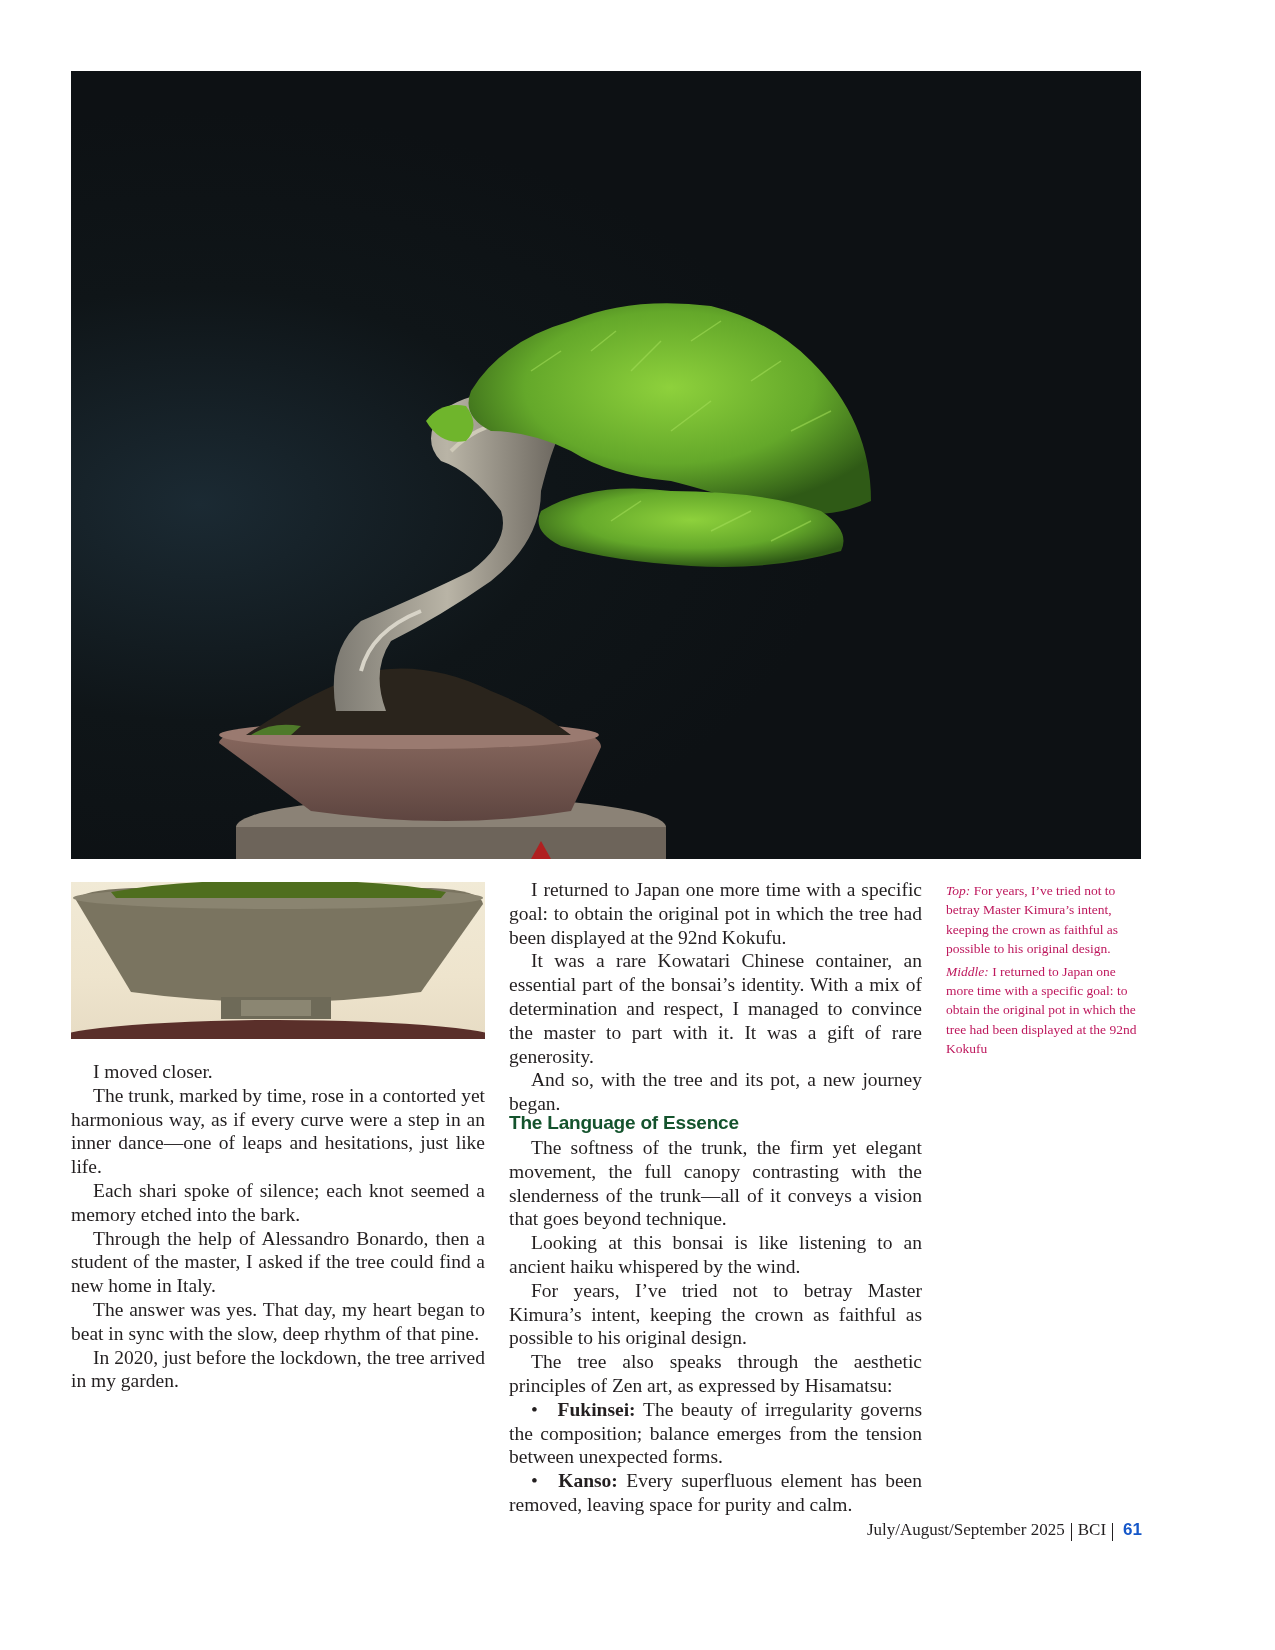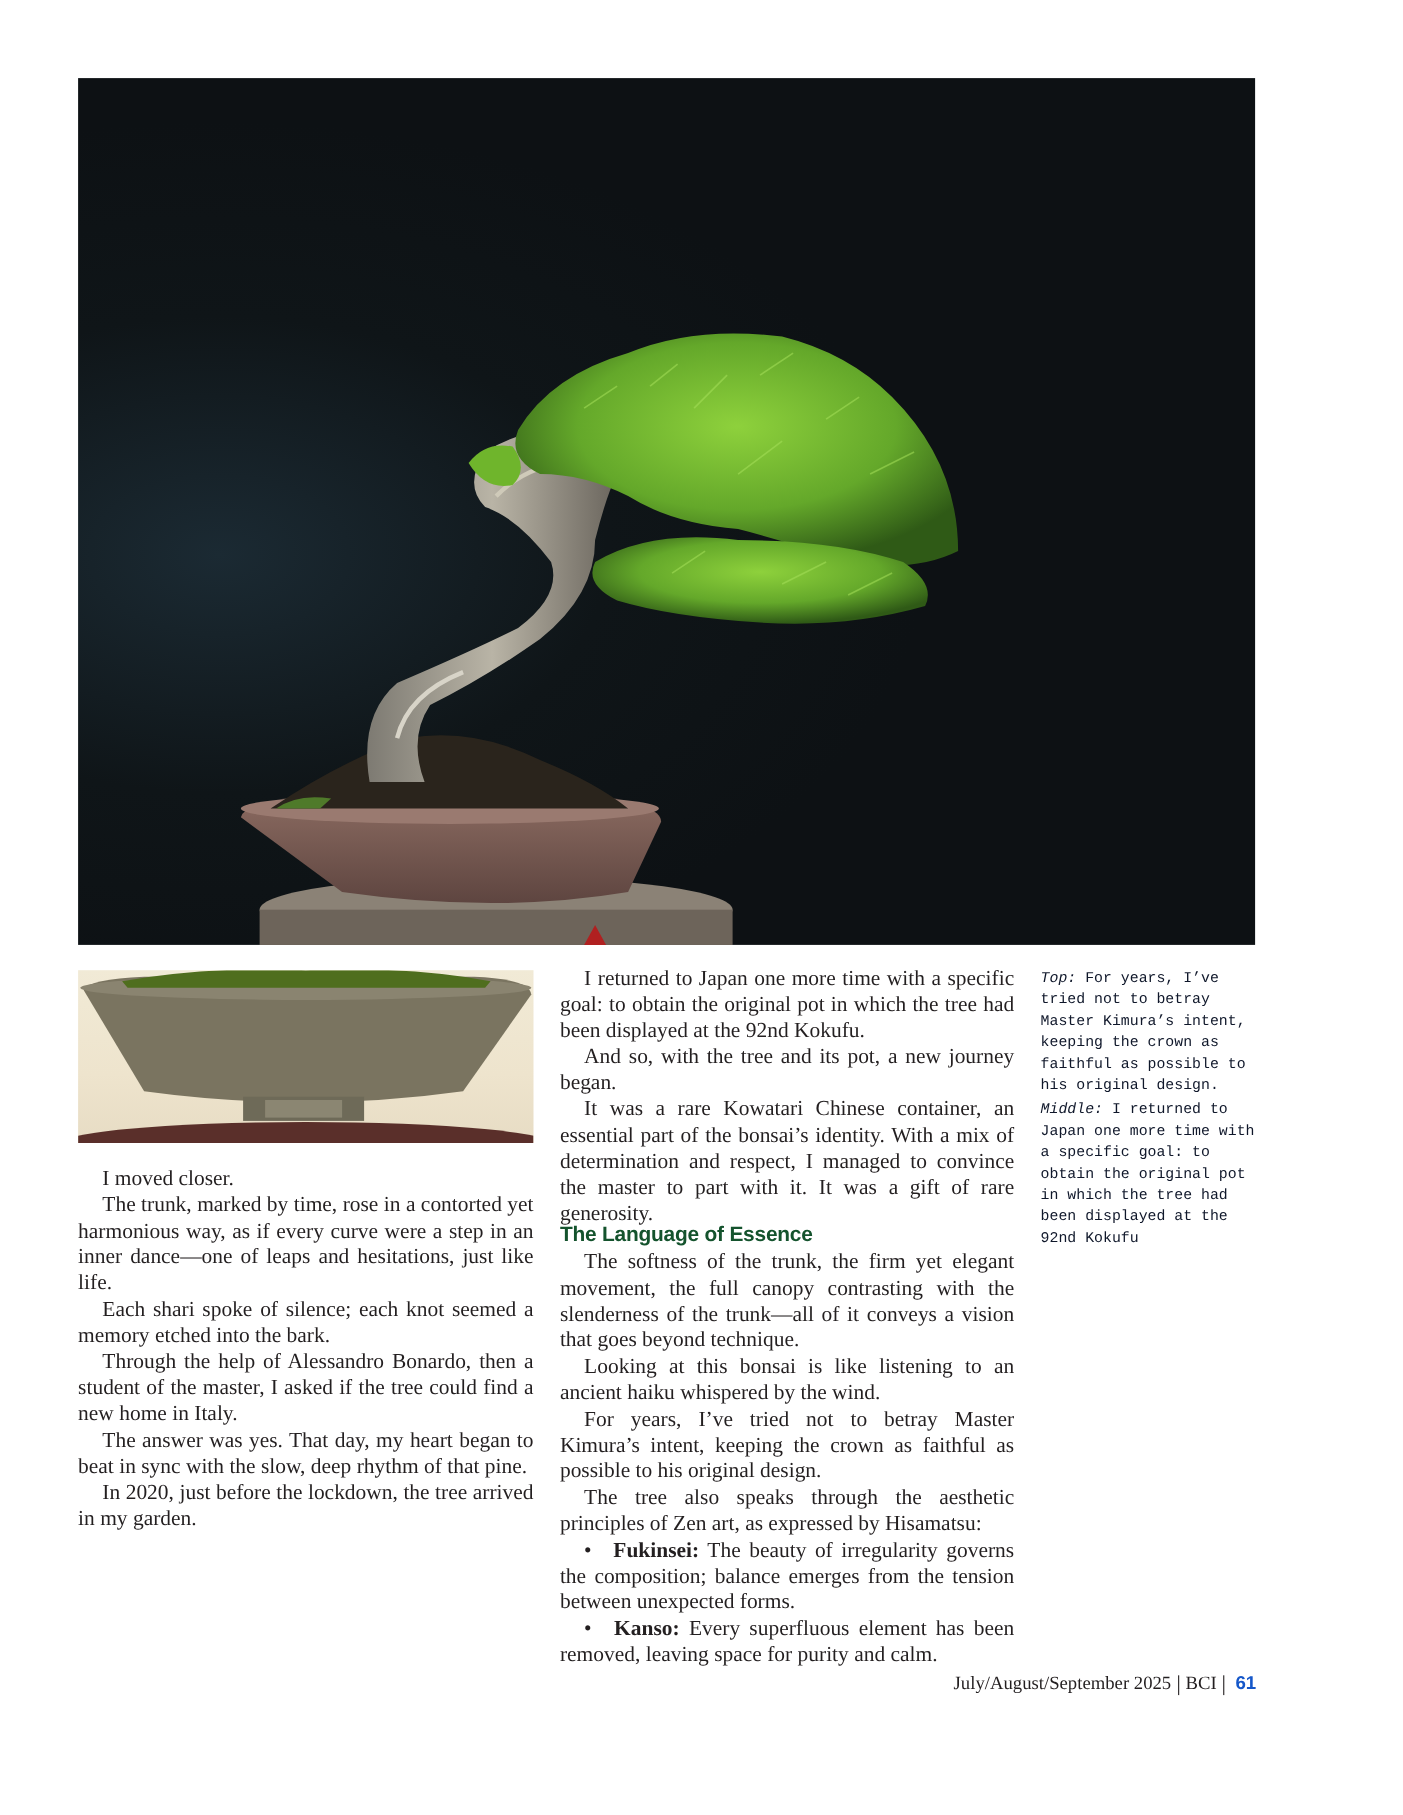--- a/index.html
+++ b/index.html
@@ -21,21 +21,21 @@
   .body-text p.no-indent { text-indent: 0; }
 
   .col1 { position: absolute; left: 71px; top: 1060px; width: 414px; }
   .col2-top { position: absolute; left: 509px; top: 878px; width: 413px; }
   .col2-bottom { position: absolute; left: 509px; top: 1110px; width: 413px; }
 
   .section-heading { font-family: "Liberation Sans", "DejaVu Sans", sans-serif; font-weight: bold; color: #14532d;
     font-size: 19px; line-height: 26px; margin: 0 0 0 0; letter-spacing: -0.2px; }
 
   .caption { position: absolute; left: 946px; top: 881px; width: 196px;
-    font-family: Liberation Mono, monospace; font-size: 13.5px; line-height: 19.4px; color: #0f172a; }
+    font-family: Liberation Serif, serif; font-size: 13.5px; line-height: 19.4px; color: #be185d; }
   .caption p { margin: 0 0 3px 0; }
   .caption .label { font-style: italic; }
 
   .footer { position: absolute; right: 133px; top: 1520px; font-size: 17px; color: #231f20; display: flex; align-items: flex-start; }
   .footer .sep { display: inline-block; width: 1px; height: 18px; background: #231f20; margin: 0 6px; transform: translateY(3px); }
   .footer .page-num { font-family: "Liberation Sans", "DejaVu Sans", sans-serif; font-weight: bold; color: #1557c9; font-size: 17px; margin-left: 4px; }
   b { font-weight: bold; margin-left: 12px; }
 </style>
 </head>
 <body>
@@ -114,22 +114,22 @@
   <p>I moved closer.</p>
   <p>The trunk, marked by time, rose in a contorted yet harmonious way, as if every curve were a step in an inner dance—one of leaps and hesitations, just like life.</p>
   <p>Each shari spoke of silence; each knot seemed a memory etched into the bark.</p>
   <p>Through the help of Alessandro Bonardo, then a student of the master, I asked if the tree could find a new home in Italy.</p>
   <p>The answer was yes. That day, my heart began to beat in sync with the slow, deep rhythm of that pine.</p>
   <p>In 2020, just before the lockdown, the tree arrived in my garden.</p>
 </div>
 
 <div class="col2-top body-text">
   <p>I returned to Japan one more time with a specific goal: to obtain the original pot in which the tree had been displayed at the 92nd Kokufu.</p>
+  <p>It was a rare Kowatari Chinese container, an essential part of the bonsai’s identity. With a mix of determination and respect, I managed to convince the master to part with it. It was a gift of rare generosity.</p>
   <p>And so, with the tree and its pot, a new journey began.</p>
-  <p>It was a rare Kowatari Chinese container, an essential part of the bonsai’s identity. With a mix of determination and respect, I managed to convince the master to part with it. It was a gift of rare generosity.</p>
 </div>
 
 <div class="col2-bottom body-text">
   <h2 class="section-heading">The Language of Essence</h2>
   <p>The softness of the trunk, the firm yet elegant movement, the full canopy contrasting with the slenderness of the trunk—all of it conveys a vision that goes beyond technique.</p>
   <p>Looking at this bonsai is like listening to an ancient haiku whispered by the wind.</p>
   <p>For years, I’ve tried not to betray Master Kimura’s intent, keeping the crown as faithful as possible to his original design.</p>
   <p>The tree also speaks through the aesthetic principles of Zen art, as expressed by Hisamatsu:</p>
   <p><span>• </span><b>Fukinsei:</b><span> The beauty of irregularity governs the composition; balance emerges from the tension between unexpected forms.</span></p>
   <p><span>• </span><b>Kanso:</b><span> Every superfluous element has been removed, leaving space for purity and calm.</span></p>

